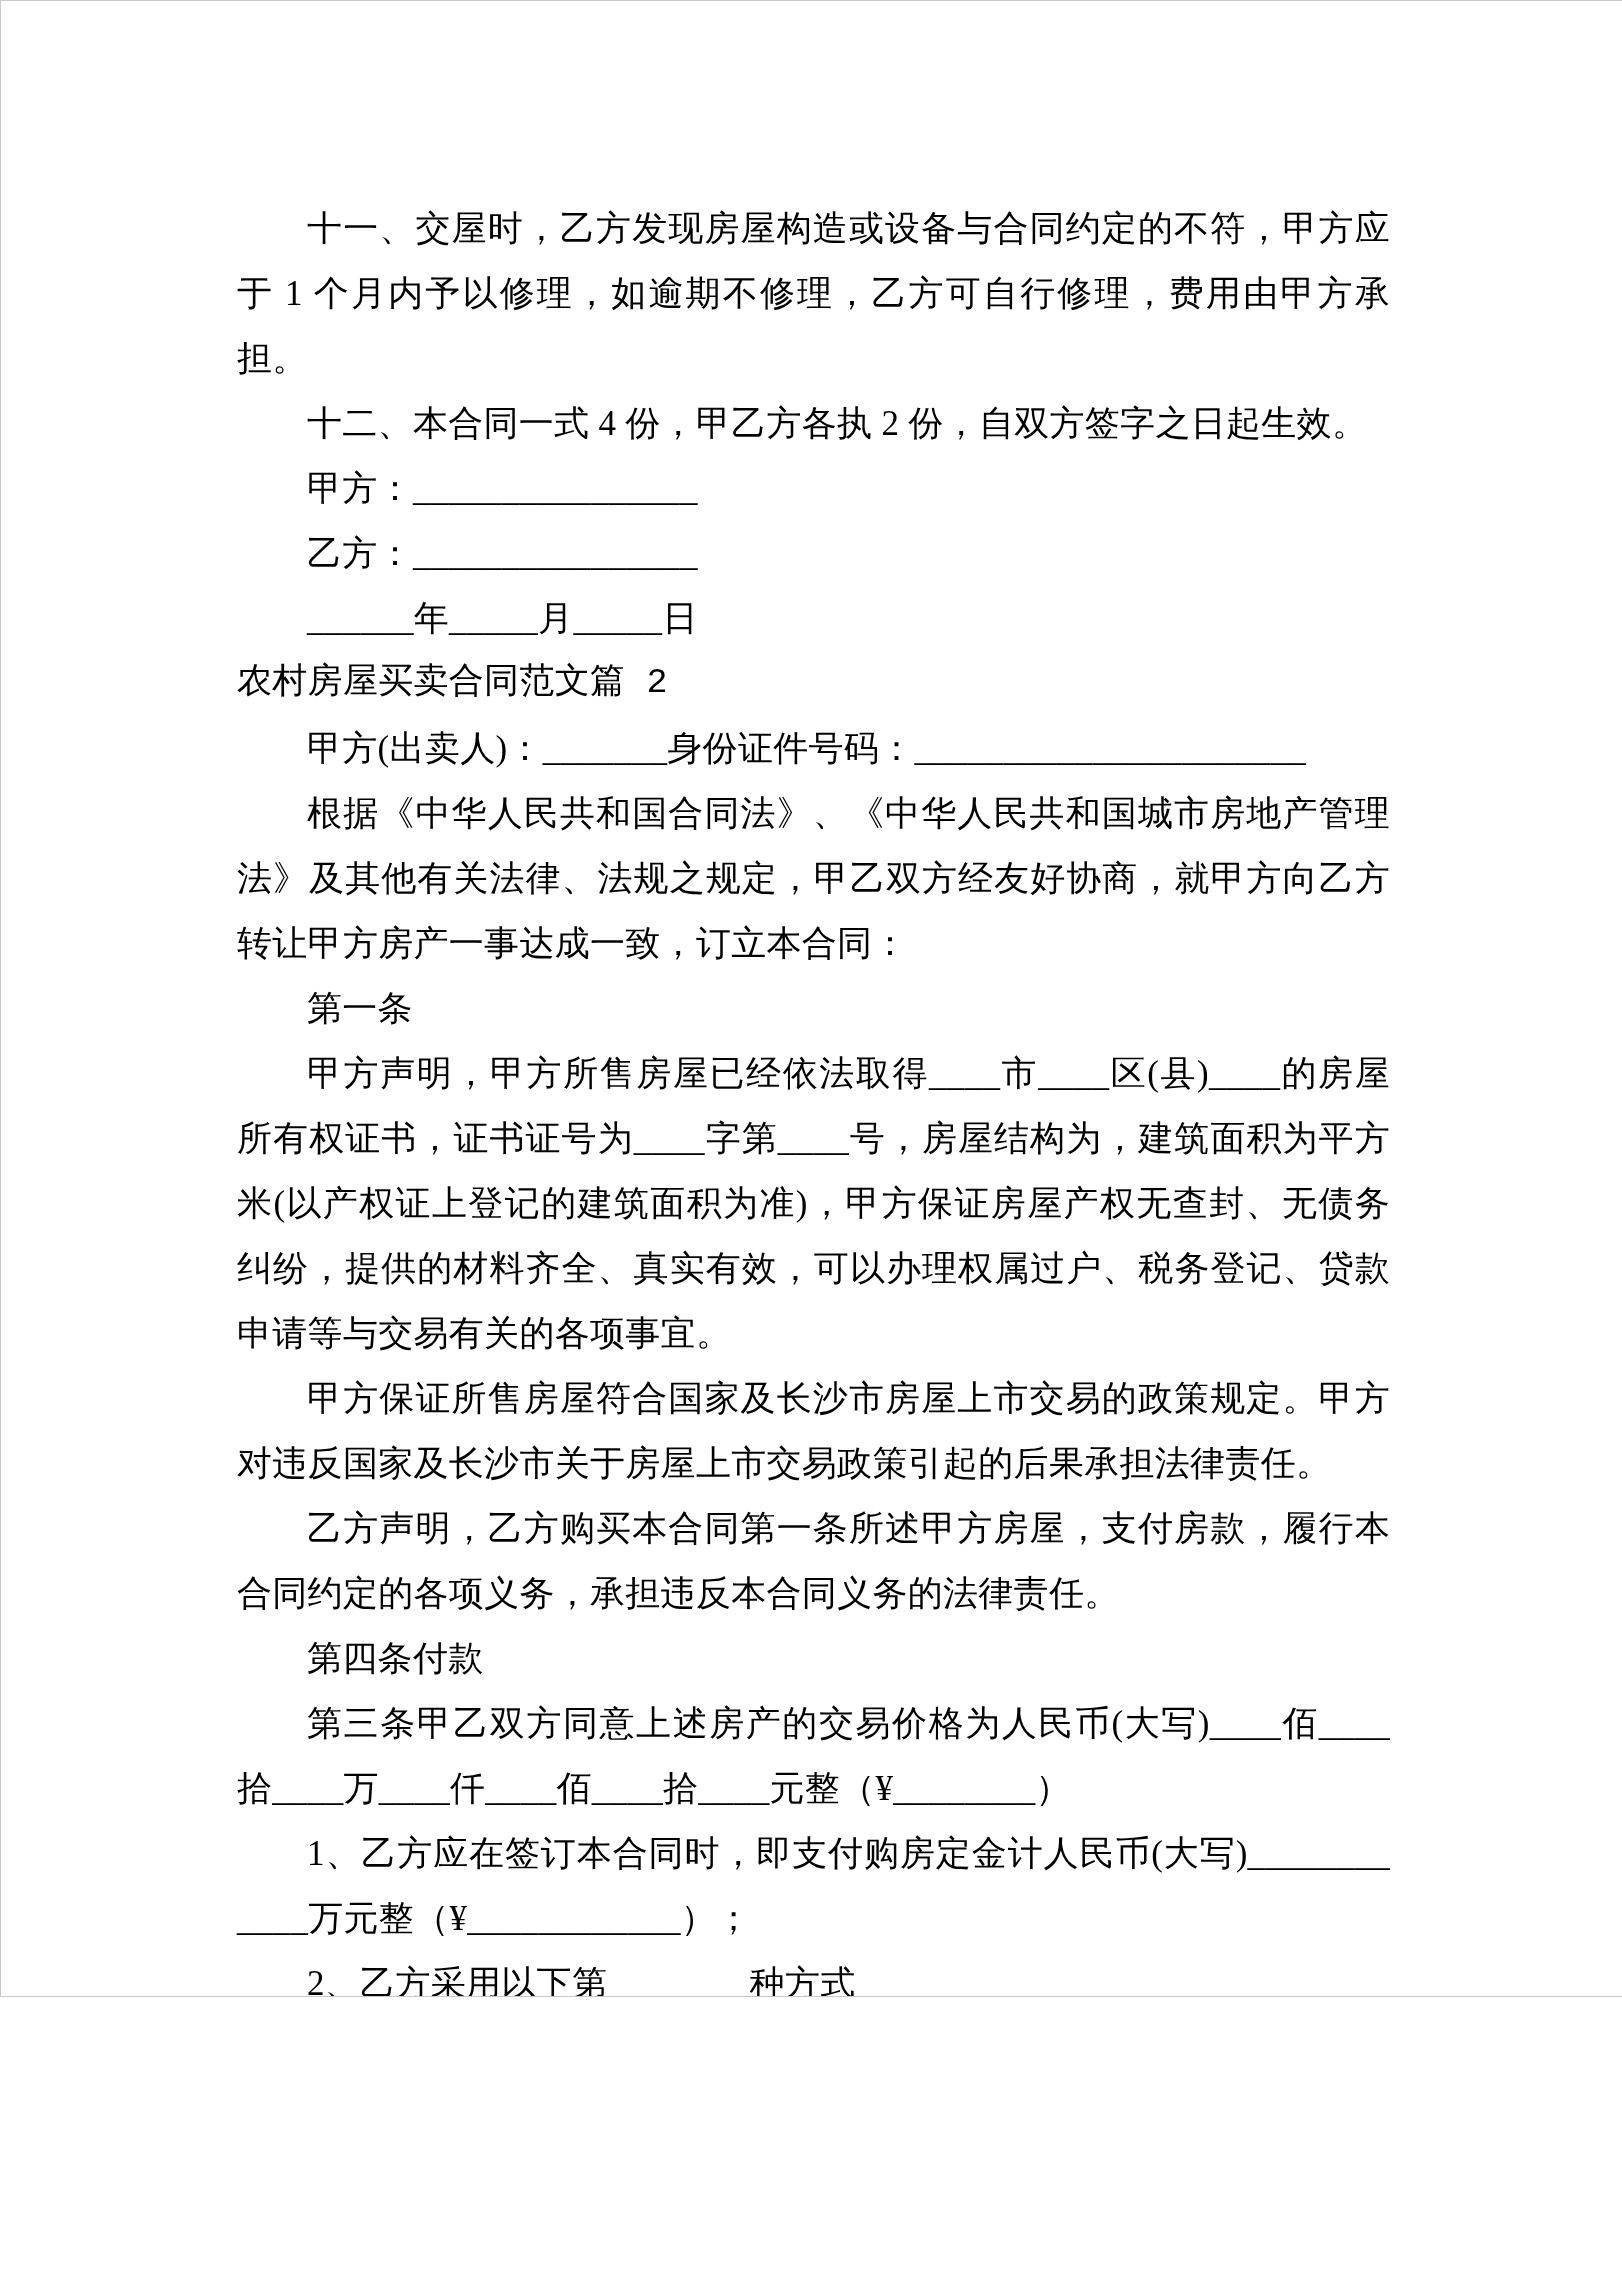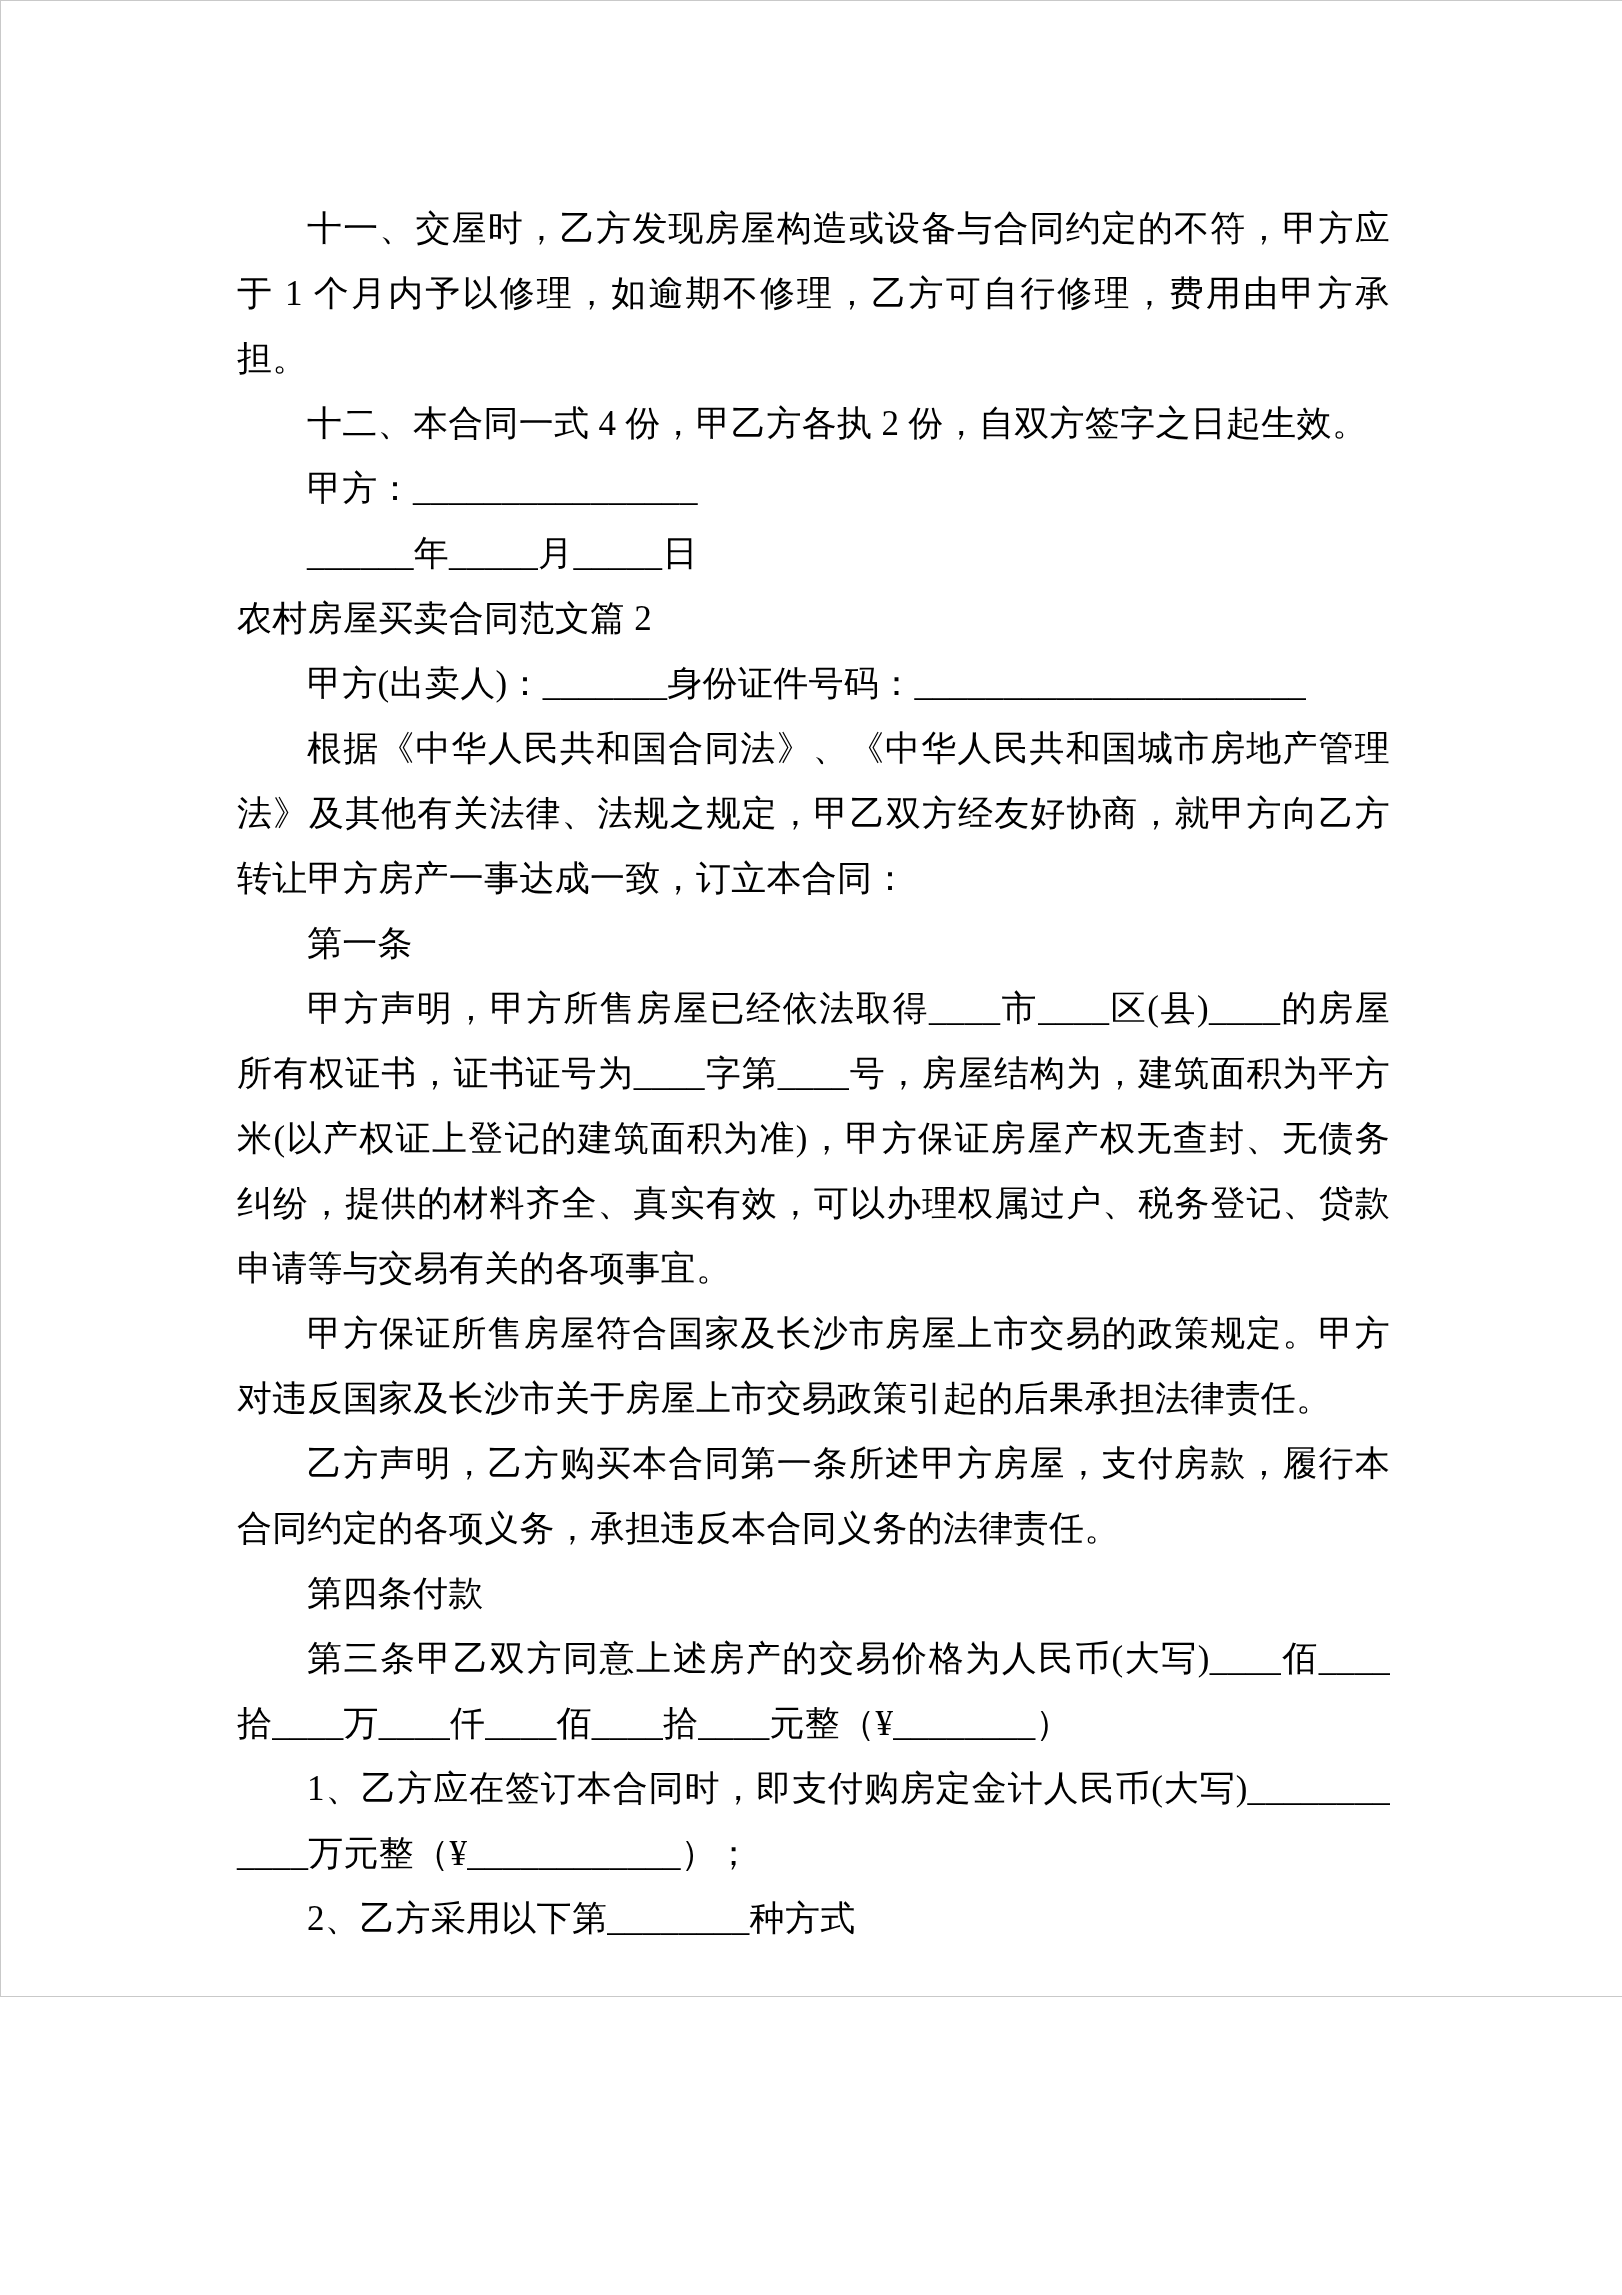--- a/index.html
+++ b/index.html
@@ -29,30 +29,32 @@
     padding: 0;
     font-size: 35px;
     line-height: 65px;
     text-align: justify;
     text-indent: 2em;
     word-break: break-all;
     letter-spacing: 0.3px;
   }
   p.noindent {
     text-indent: 0;
+    font-family: Liberation Mono, monospace;
   }
 </style>
 </head>
 <body>
 
 <div class="page">
   <div class="content">
     <p class="doc">十一、交屋时，乙方发现房屋构造或设备与合同约定的不符，甲方应于 1 个月内予以修理，如逾期不修理，乙方可自行修理，费用由甲方承担。</p>
     <p class="doc">十二、本合同一式 4 份，甲乙方各执 2 份，自双方签字之日起生效。</p>
     <p class="doc">甲方：________________</p>
+    <p class="doc">乙方：________________</p>
     <p class="doc">______年_____月_____日</p>
     <p class="doc noindent">农村房屋买卖合同范文篇 2</p>
     <p class="doc">甲方(出卖人)：_______身份证件号码：______________________</p>
     <p class="doc">根据《中华人民共和国合同法》、《中华人民共和国城市房地产管理法》及其他有关法律、法规之规定，甲乙双方经友好协商，就甲方向乙方转让甲方房产一事达成一致，订立本合同：</p>
     <p class="doc">第一条</p>
     <p class="doc">甲方声明，甲方所售房屋已经依法取得____市____区(县)____的房屋所有权证书，证书证号为____字第____号，房屋结构为，建筑面积为平方米(以产权证上登记的建筑面积为准)，甲方保证房屋产权无查封、无债务纠纷，提供的材料齐全、真实有效，可以办理权属过户、税务登记、贷款申请等与交易有关的各项事宜。</p>
     <p class="doc">甲方保证所售房屋符合国家及长沙市房屋上市交易的政策规定。甲方对违反国家及长沙市关于房屋上市交易政策引起的后果承担法律责任。</p>
     <p class="doc">乙方声明，乙方购买本合同第一条所述甲方房屋，支付房款，履行本合同约定的各项义务，承担违反本合同义务的法律责任。</p>
     <p class="doc">第四条付款</p>
     <p class="doc">第三条甲乙双方同意上述房产的交易价格为人民币(大写)____佰____拾____万____仟____佰____拾____元整（¥________）</p>

